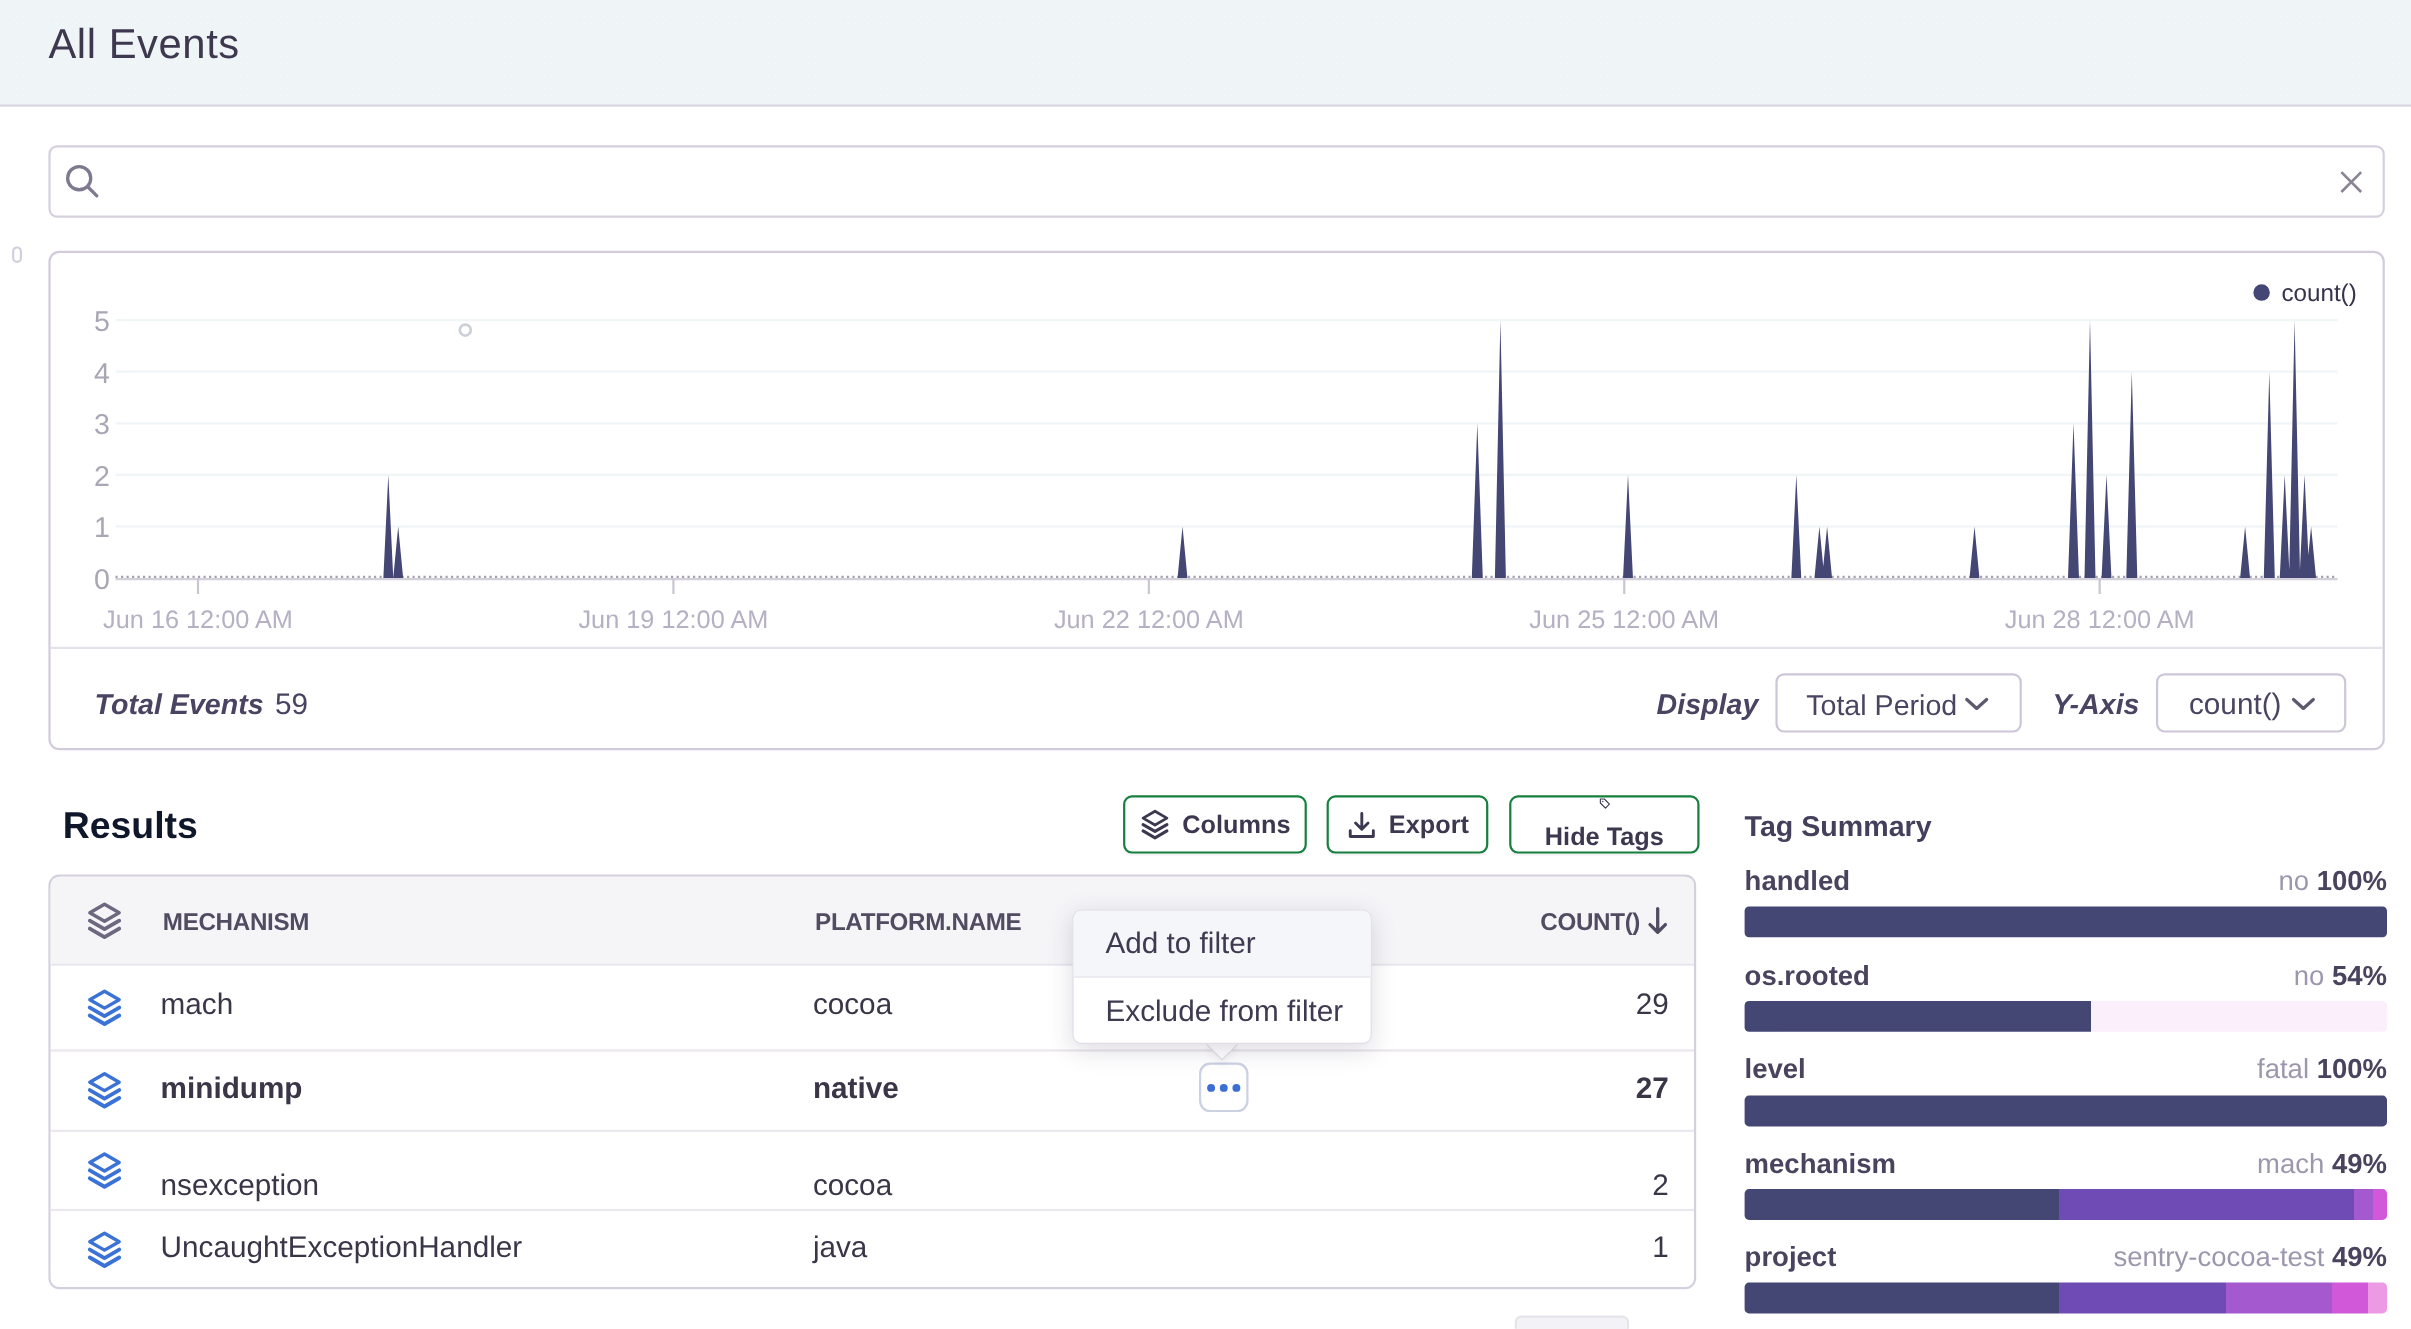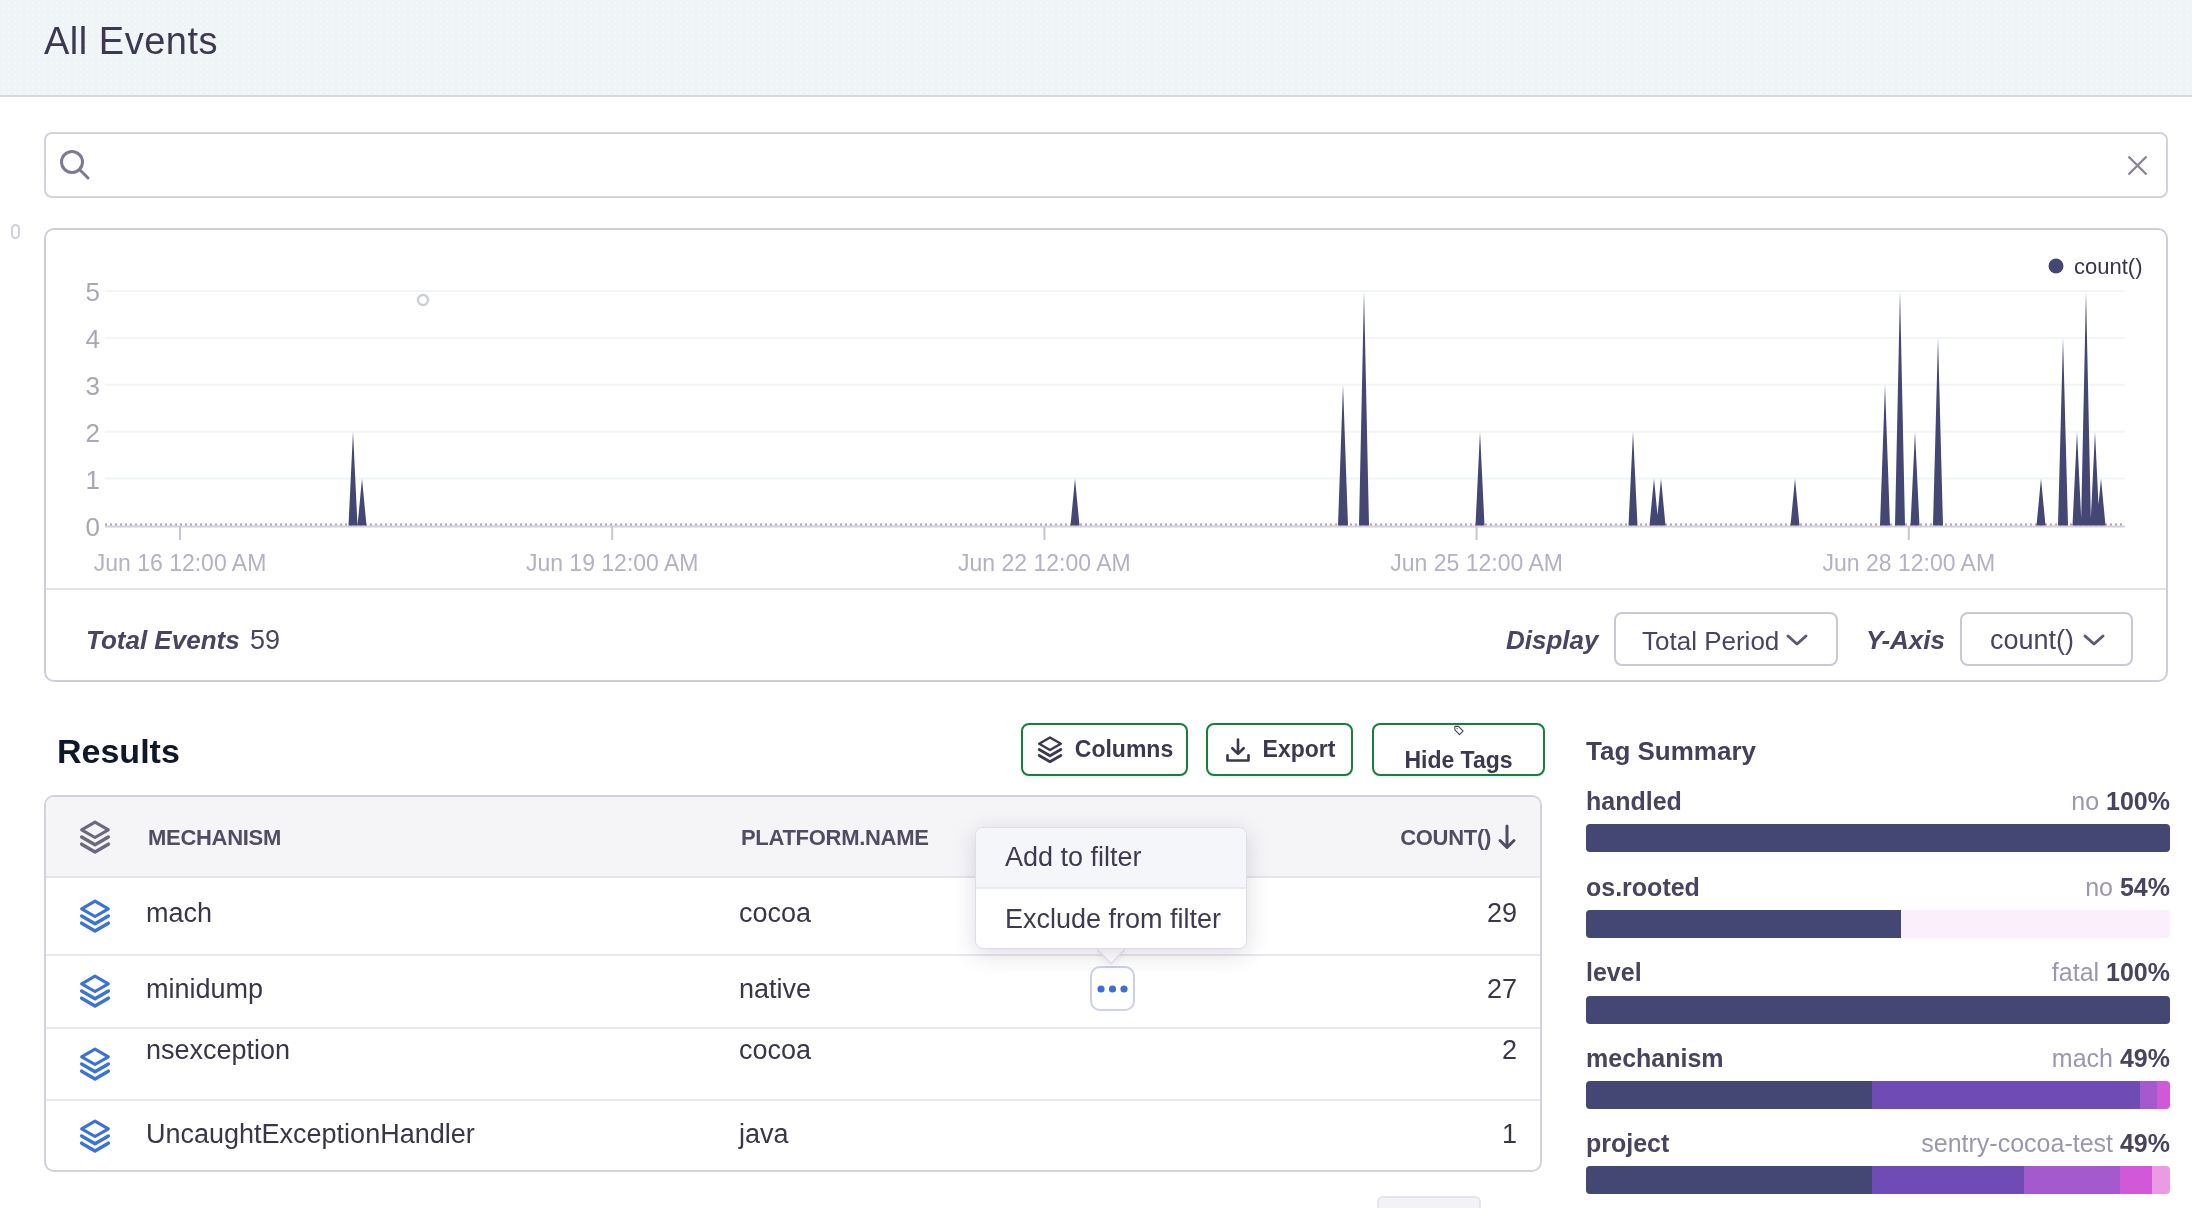--- a/index.html
+++ b/index.html
@@ -202,26 +202,26 @@
         <path d="M3 24.5 L16 32 L29 24.5" stroke="#3b72d6" stroke-width="3.4" stroke-linecap="round" stroke-linejoin="round"></path>
       </svg>
     <div class="rowline" style="top:157px;"></div>
     <div class="rowline" style="top:230px;"></div>
     <div class="rowline" style="top:302px;"></div>
     <div class="row" style="top:81px; height:78px;">
       <div class="rname" style="top:20px;">mach</div>
       <div class="rplat" style="top:20px;">cocoa</div>
       <div class="rcount" style="top:20px;">29</div>
     </div>
-    <div class="row" style="top:159px; height:78px;">
+    <div class="row" style="top:159px; height:78px;font-weight:bold;">
       <div class="rname" style="top:18px;">minidump</div>
       <div class="rplat" style="top:18px;">native</div>
       <div class="rcount" style="top:18px;">27</div>
     </div>
-    <div class="row" style="top:220px; height:82px;">
+    <div class="row" style="top:247px; height:82px;">
       <div class="rname" style="top:18px;">nsexception</div>
       <div class="rplat" style="top:18px;">cocoa</div>
       <div class="rcount" style="top:18px;">2</div>
     </div>
     <div class="row" style="top:304px; height:73px;">
       <div class="rname" style="top:18px;">UncaughtExceptionHandler</div>
       <div class="rplat" style="top:18px;">java</div>
       <div class="rcount" style="top:18px;">1</div>
     </div>
   </div>

